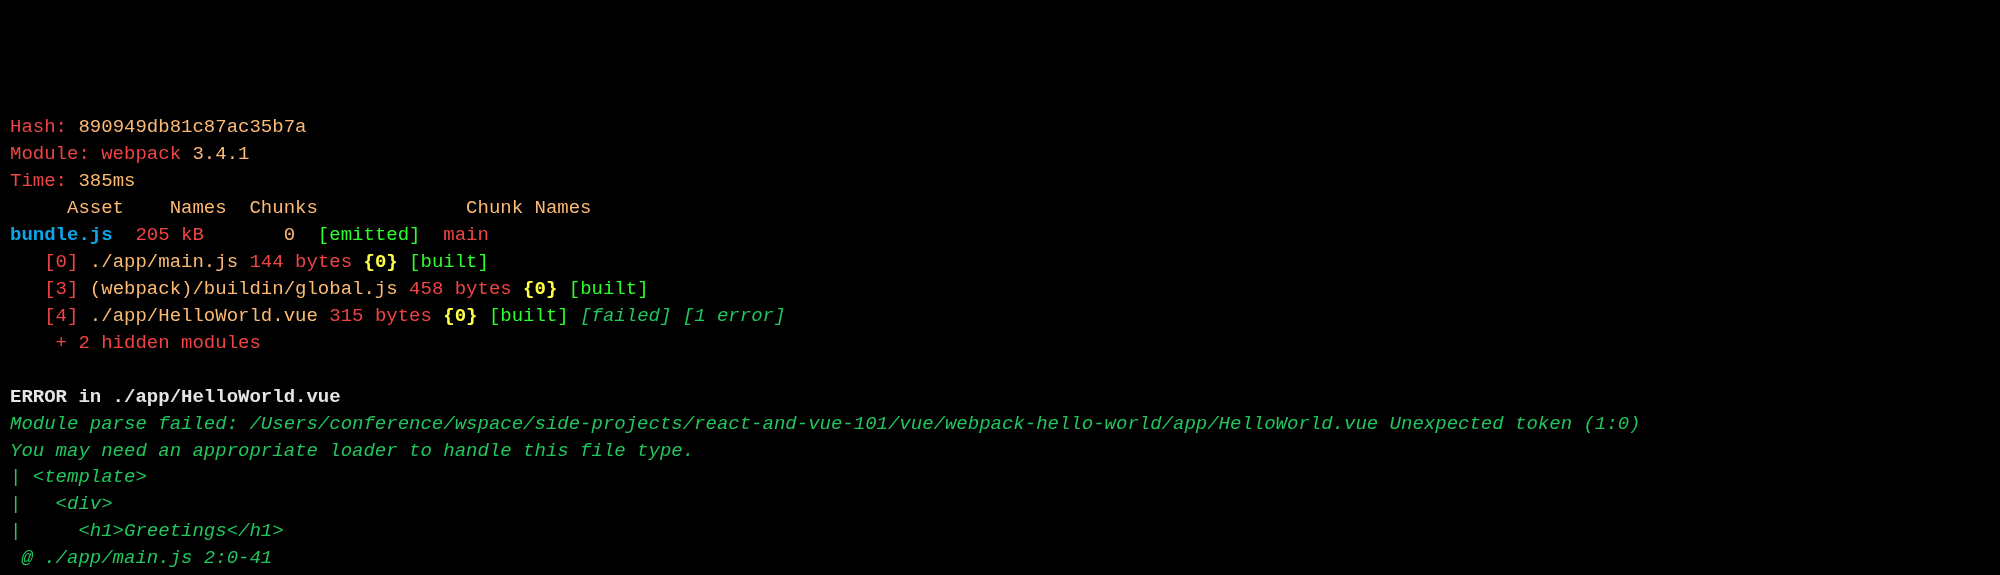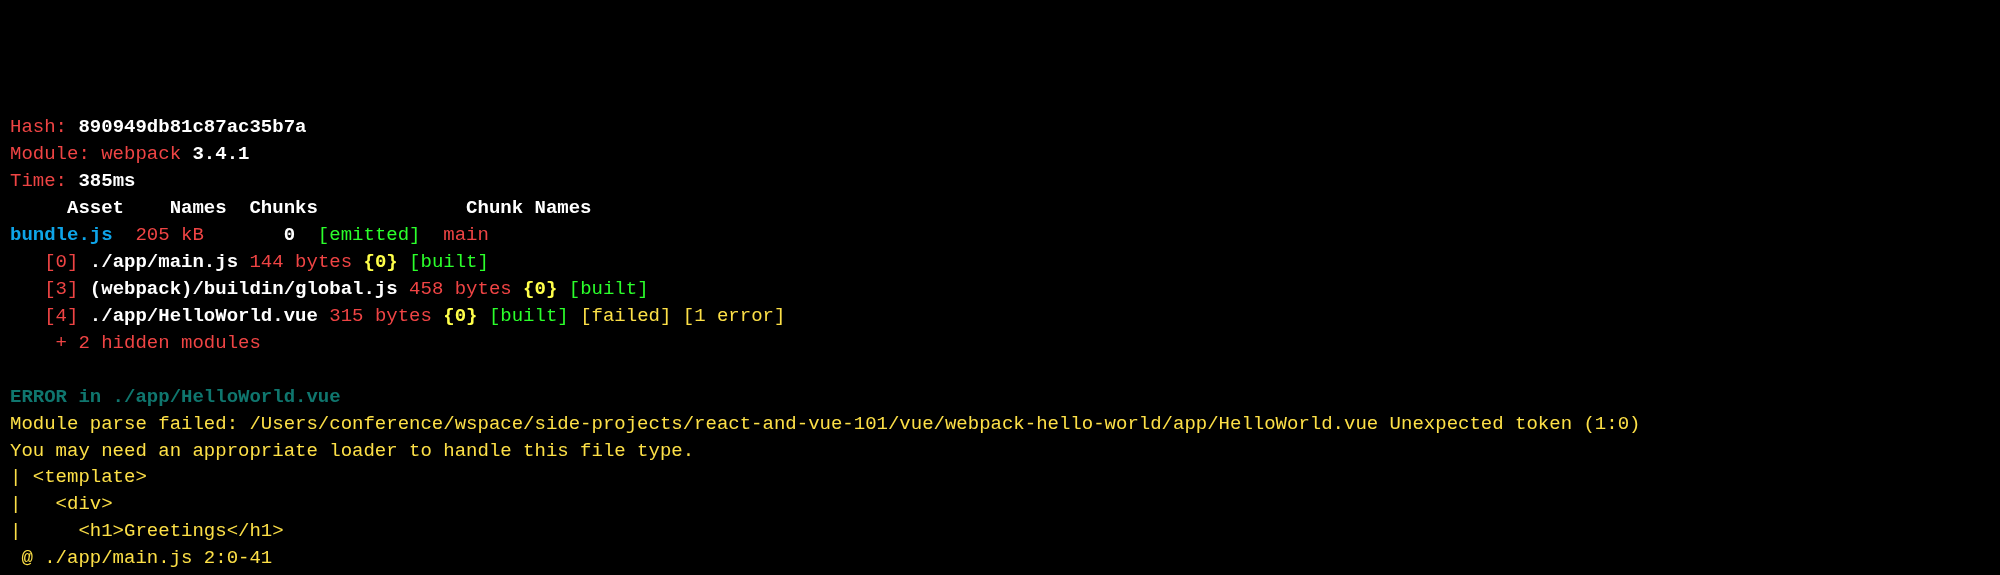--- a/index.html
+++ b/index.html
@@ -12,26 +12,26 @@
       color: #c0c0c0;
       font-family: 'Menlo', 'Monaco', 'Consolas', 'Courier New', monospace;
       font-size: 19px;
       line-height: 1.42;
       padding: 6px 10px;
       width: 2000px;
       height: 575px;
       white-space: pre;
       overflow: hidden;
     }
-    .bold { font-weight: bold; color: #ffffff; }
+    .bold { font-weight: normal; color: #fdba74; }
     .green { color: #2bff2b; text-align: right; }
     .green-bold { color: #0ea5e9; font-weight: bold; }
     .yellow-bold { color: #ffff4a; font-weight: bold; }
-    .red { color: #fde047; }
-    .red-bold { color: #0f766e; font-weight: bold; }
+    .red { color: #22c55e; font-style: italic; }
+    .red-bold { color: #e5e5e5; font-weight: bold; }
     .gray { color: #ef4444; }
   </style>
 </head>
 <body>
 
 
 
 <div><span><span class="gray">Hash: </span><span class="bold">890949db81c87ac35b7a</span></span>
 <span><span class="gray">Module: webpack </span><span class="bold">3.4.1</span></span>
 <span><span class="gray">Time: </span><span class="bold">385ms</span></span>

